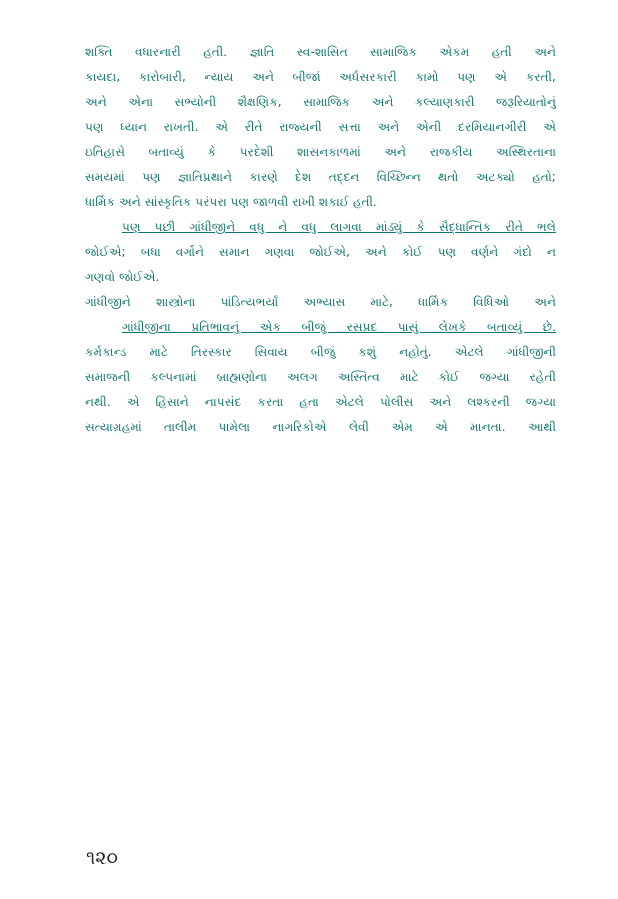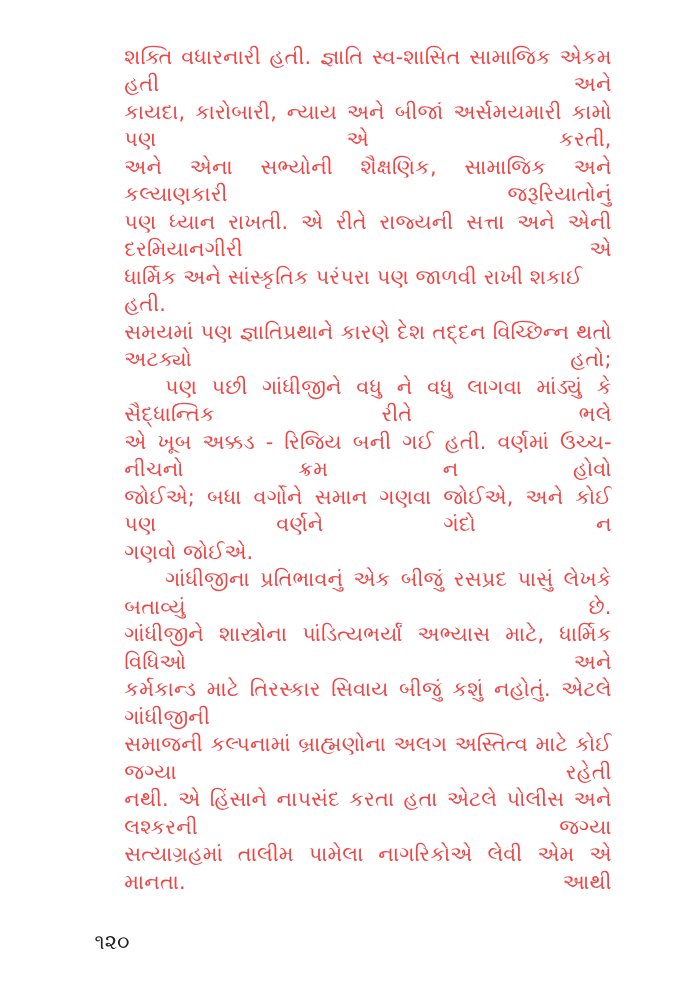--- a/index.html
+++ b/index.html
@@ -22,65 +22,65 @@
     padding: 40px 62px 0 85px;
     color: #232323;
   }
   .text-body {
     width: 471px;
   }
   .para {
     margin: 0;
   }
   .line {
-    font-size: 19px;
+    font-size: 12px;
     line-height: 25px;
     letter-spacing: 0.1px;
-    color: #ef4444;
+    color: #0f766e;
     text-align: left;
-    margin-left: 28px;
   }
   .line.just {
     text-align: justify;
     text-align-last: justify;
   }
   .line.indent {
     text-indent: 37px;
+    text-decoration: underline;
   }
   .folio {
     position: absolute;
     left: 86px;
     top: 845px;
     font-size: 19px;
     line-height: 25px;
     color: #232323;
   }
 </style>
 </head>
 <body>
 
 <div class="page">
   <div class="text-body" id="text-body">
       <div class="para">
         <div class="line just">શક્તિ વધારનારી હતી. જ્ઞાતિ સ્વ-શાસિત સામાજિક એકમ હતી અને</div>
-        <div class="line just">કાયદા, કારોબારી, ન્યાય અને બીજાં અર્સમયમારી કામો પણ એ કરતી,</div>
+        <div class="line just">કાયદા, કારોબારી, ન્યાય અને બીજાં અર્ધસરકારી કામો પણ એ કરતી,</div>
         <div class="line just">અને એના સભ્યોની શૈક્ષણિક, સામાજિક અને કલ્યાણકારી જરૂરિયાતોનું</div>
         <div class="line just">પણ ધ્યાન રાખતી. એ રીતે રાજ્યની સત્તા અને એની દરમિયાનગીરી એ</div>
+        <div class="line just">ઇતિહાસે બતાવ્યું કે પરદેશી શાસનકાળમાં અને રાજકીય અસ્થિરતાના</div>
+        <div class="line just">સમયમાં પણ જ્ઞાતિપ્રથાને કારણે દેશ તદ્દન વિચ્છિન્ન થતો અટક્યો હતો;</div>
         <div class="line">ધાર્મિક અને સાંસ્કૃતિક પરંપરા પણ જાળવી રાખી શકાઈ હતી.</div>
-        <div class="line just">સમયમાં પણ જ્ઞાતિપ્રથાને કારણે દેશ તદ્દન વિચ્છિન્ન થતો અટક્યો હતો;</div>
       </div>
       <div class="para">
         <div class="line just indent">પણ પછી ગાંધીજીને વધુ ને વધુ લાગવા માંડ્યું કે સૈદ્ધાન્તિક રીતે ભલે</div>
-        <div class="line just">એ ખૂબ અક્કડ - રિજિય બની ગઈ હતી. વર્ણમાં ઉચ્ચ-નીચનો ક્રમ ન હોવો</div>
         <div class="line just">જોઈએ; બધા વર્ગોને સમાન ગણવા જોઈએ, અને કોઈ પણ વર્ણને ગંદો ન</div>
         <div class="line">ગણવો જોઈએ.</div>
       </div>
       <div class="para">
+        <div class="line just">ગાંધીજીને શાસ્ત્રોના પાંડિત્યભર્યાં અભ્યાસ માટે, ધાર્મિક વિધિઓ અને</div>
         <div class="line just indent">ગાંધીજીના પ્રતિભાવનું એક બીજું રસપ્રદ પાસું લેખકે બતાવ્યું છે.</div>
-        <div class="line just">ગાંધીજીને શાસ્ત્રોના પાંડિત્યભર્યાં અભ્યાસ માટે, ધાર્મિક વિધિઓ અને</div>
         <div class="line just">કર્મકાન્ડ માટે તિરસ્કાર સિવાય બીજું કશું નહોતું. એટલે ગાંધીજીની</div>
         <div class="line just">સમાજની કલ્પનામાં બ્રાહ્મણોના અલગ અસ્તિત્વ માટે કોઈ જગ્યા રહેતી</div>
         <div class="line just">નથી. એ હિંસાને નાપસંદ કરતા હતા એટલે પોલીસ અને લશ્કરની જગ્યા</div>
         <div class="line just">સત્યાગ્રહમાં તાલીમ પામેલા નાગરિકોએ લેવી એમ એ માનતા. આથી</div>
       </div>
     </div>
   <div class="folio">૧૨૦</div>
 </div>
 
 </body></html>

